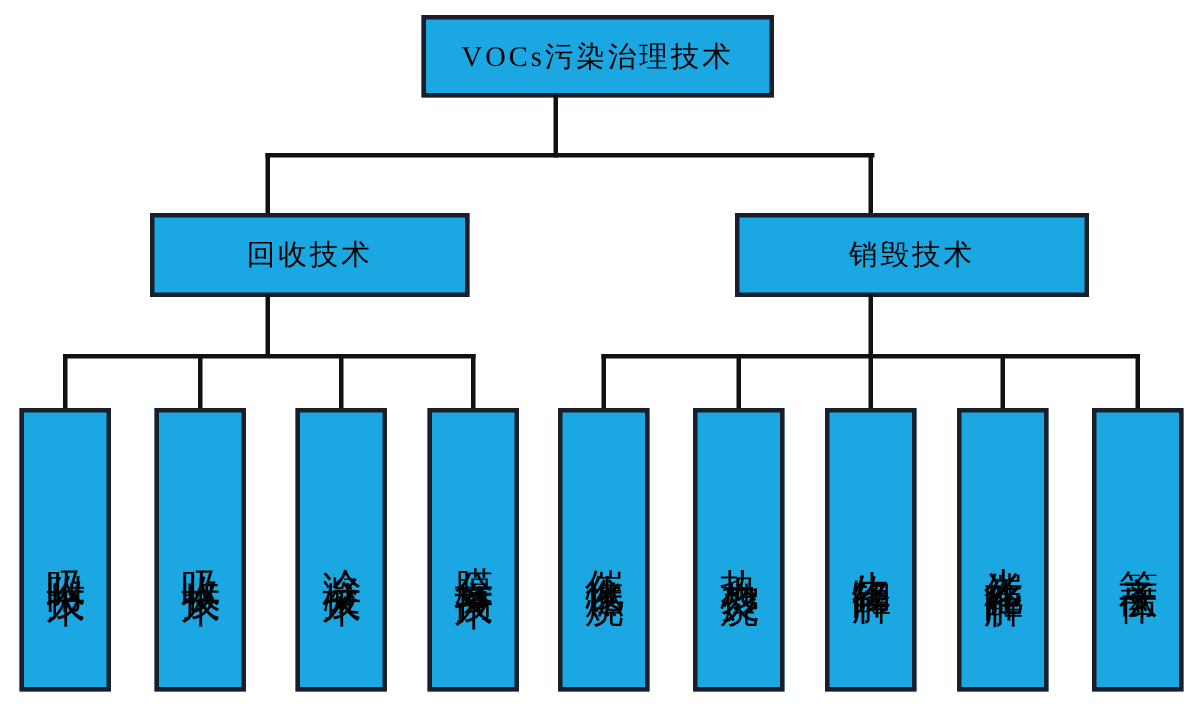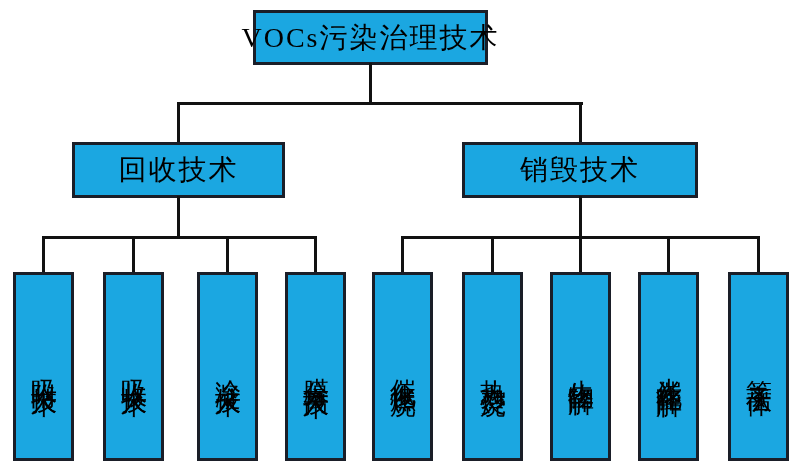--- a/index.html
+++ b/index.html
@@ -24,23 +24,24 @@
     position: absolute;
     background: var(--box-fill);
     border: 3px solid var(--box-border);
     display: flex;
     align-items: center;
     justify-content: center;
     text-align: center;
     color: var(--text);
   }
   .node-h {
-    font-size: 28px;
+    font-size: 19px;
     letter-spacing: 2px;
     white-space: nowrap;
+    margin-left: 28px;
   }
   .leaf {
     writing-mode: vertical-rl;
     text-orientation: upright;
     font-size: 26px;
     letter-spacing: 4px;
     line-height: 1;
   }
   .line {
     position: absolute;

